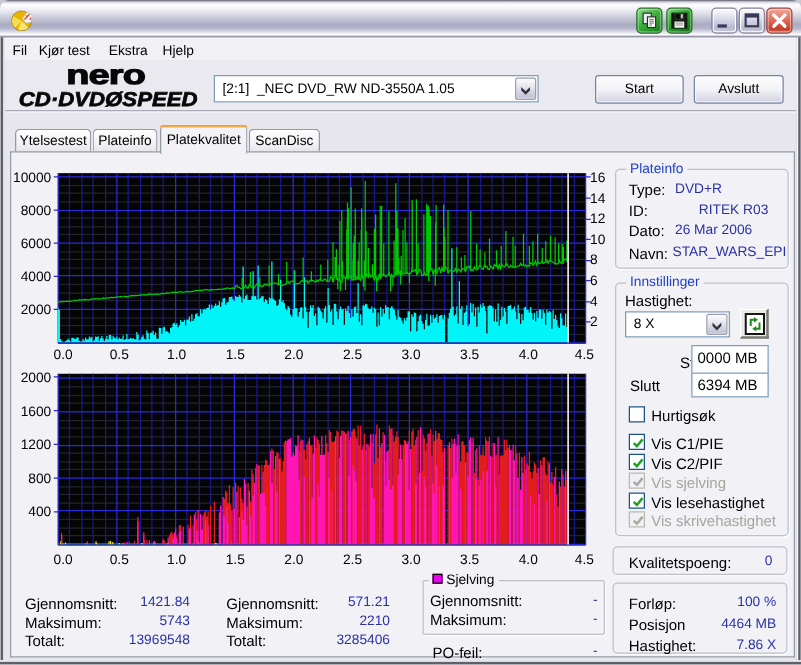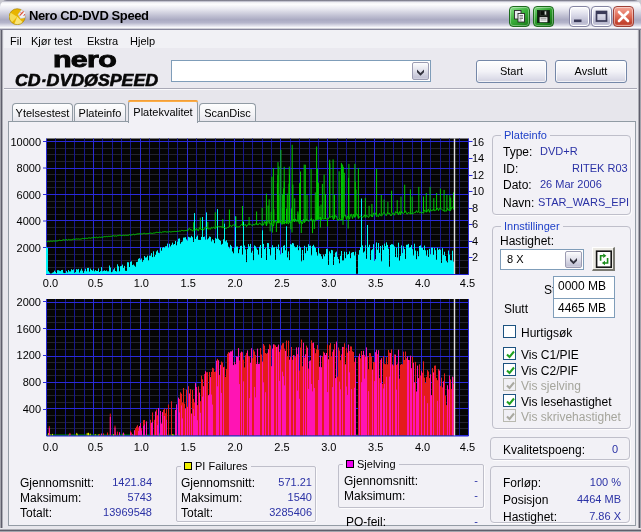--- a/index.html
+++ b/index.html
@@ -62,21 +62,20 @@
  <svg class="abs" id="titleicon" viewBox="0 0 17 17">
    <circle cx="8.2" cy="8.7" r="8" fill="#e8b400"></circle>
    <path d="M8.2 8.7 L1.2 4.5 A8 8 0 0 0 2.8 14.6 Z" fill="#f6dc56"></path>
    <path d="M8.2 8.7 L5.2 16.2 A8 8 0 0 0 14 14.6 Z" fill="#f9e47a"></path>
    <circle cx="8.2" cy="8.7" r="8" fill="none" stroke="#9a7a00" stroke-width="0.6"></circle>
    <path d="M9 6.5 L12.5 1.8 L16.8 4.2 L16 9.8 L11.5 10.5 Z" fill="#f0f1f4" stroke="#b8bcc4" stroke-width="0.5"></path>
    <path d="M10.6 7.6 L14.6 3.4" stroke="#e05838" stroke-width="1.2"></path>
    <path d="M14.8 7.8 L15.8 6.2" stroke="#d03028" stroke-width="1"></path>
    <path d="M11.8 4.4 L12.8 5.6" stroke="#d03028" stroke-width="0.9"></path>
  </svg>
- <div class="abs" id="titletext">Nero CD-DVD Speed</div>
  <div class="abs tbtn greenbtn" style="left:509px;">
   <svg width="19" height="19" viewBox="0 0 19 19">
    <rect x="4.5" y="3.5" width="6.5" height="8.5" fill="#e9e9ef" stroke="#2a2a2a" stroke-width="0.9"></rect>
    <rect x="8" y="6.5" width="6.5" height="8.5" fill="#fafafd" stroke="#2a2a2a" stroke-width="0.9"></rect>
    <path d="M9.5 8.5h3.5M9.5 10h3.5M9.5 11.5h3.5M9.5 13h2" stroke="#555" stroke-width="0.7"></path>
   </svg>
  </div>
  <div class="abs tbtn greenbtn" style="left:533px;background:linear-gradient(145deg,#7ed87e 0%,#2da02d 45%,#0f6a0f 100%);">
   <svg width="19" height="19" viewBox="0 0 19 19">
    <rect x="3.5" y="3.5" width="12" height="12" fill="#161a16" stroke="#06240a" stroke-width="0.8"></rect>
@@ -106,20 +105,21 @@
  <div class="abs" id="menubar">
   <span class="mi" style="left:6px;">Fil</span>
   <span class="mi" style="left:27px;">Kjør test</span>
   <span class="mi" style="left:83px;">Ekstra</span>
   <span class="mi" style="left:126px;">Hjelp</span>
  </div>
  <div class="abs" id="toolbar"></div>
  <div class="abs" id="neron">nero</div>
  <div class="abs" id="nerocd">CD·DVDØSPEED</div>
  <div class="abs combo" id="drvcombo">
+      <span class="ct">[2:1]&nbsp;&nbsp;_NEC DVD_RW ND-3550A 1.05</span>
    <div class="cbtn">
         <svg width="15" height="18" viewBox="0 0 15 18" style="display:block">
           <path d="M4 6.5 L7.5 10 L11 6.5 L11 9.3 L7.5 12.8 L4 9.3 Z" fill="#33333f"></path>
         </svg>
       </div>
  </div>
  <div class="abs xpbtn" id="startbtn">Start</div>
  <div class="abs xpbtn" id="quitbtn">Avslutt</div>
 
  <div class="tab" style="left:12px;width:61px;">Ytelsestest</div>
@@ -202,21 +202,21 @@
   </g>
  </g>
 </svg>
 
  <div class="grp" style="left:492px;top:135px;width:139px;height:80px;">
    <div class="gcap">Plateinfo</div>
  </div>
  <span class="lbl" style="left:503px;top:145px;">Type:</span>
     <span class="val" style="left:540px;top:145px;">DVD+R</span>
  <span class="lbl" style="left:503px;top:161.5px;">ID:</span>
-    <span class="val" style="left:572px;top:161.5px;text-align:center;">RITEK R03</span>
+    <span class="val" style="left:559px;top:161.5px;text-align:center;">RITEK R03</span>
  <span class="lbl" style="left:503px;top:178px;">Dato:</span>
     <span class="val" style="left:540px;top:178px;">26 Mar 2006</span>
  <span class="lbl" style="left:503px;top:196px;">Navn:</span>
  <div class="val" style="left:538px;top:196px;width:93px;overflow:hidden;">STAR_WARS_EPI</div>
 
  <div class="grp" style="left:492px;top:226px;width:139px;height:203px;">
    <div class="gcap">Innstillinger</div>
  </div>
  <span class="lbl" style="left:500px;top:234px;">Hastighet:</span>
  <div class="abs combo" style="left:500px;top:249px;width:84px;height:21px;padding-left:24px;">
@@ -232,21 +232,21 @@
      <rect x="2.6" y="2.2" width="14.6" height="16" fill="#fff" stroke="#161616" stroke-width="1.6"></rect>
      <path d="M6.6 11.8 V6.8 H9.4" fill="none" stroke="#1a8c1a" stroke-width="1.6"></path>
      <path d="M9.2 4.6 L12.4 6.8 L9.2 9 Z" fill="#1a8c1a"></path>
      <path d="M13.6 9 V14 H10.8" fill="none" stroke="#1a8c1a" stroke-width="1.6"></path>
      <path d="M11 11.8 L7.8 14 L11 16.2 Z" fill="#1a8c1a"></path>
    </svg>
  </div>
  <span class="lbl" style="left:504px;top:283px;margin-left:40px;">Start:</span>
  <div class="edit" style="left:553px;top:276px;width:62px;height:32px;padding:2px 0 0 4px;">0000 MB</div>
  <span class="lbl" style="left:504px;top:302px;">Slutt</span>
- <div class="edit" style="left:553px;top:298px;width:62px;height:20px;padding:2px 0 0 4px;">4465 MB</div>
+ <div class="edit" style="left:553px;top:298px;width:62px;height:20px;padding:2px 0 0 4px;">6394 MB</div>
  <div class="cb" style="left:503px;top:325px;"></div>
  <span class="lbl" style="left:521px;top:326px;">Hurtigsøk</span>
  <div class="cb" style="left:503px;top:347px;">
       <svg width="11" height="11" viewBox="0 0 11 11">
         <path d="M2 5.5 L4.5 8 L9 2.5" fill="none" stroke="#21a121" stroke-width="2"></path>
       </svg>
     </div>
  <span class="lbl" style="left:521px;top:348px;">Vis C1/PIE</span>
  <div class="cb" style="left:503px;top:362.5px;">
       <svg width="11" height="11" viewBox="0 0 11 11">
@@ -285,27 +285,24 @@
  <span class="lbl" style="left:503px;top:509.5px;">Hastighet:</span>
     <div class="valr" style="left:540px;top:509.5px;width:81px;">7.86 X</div>
 
  <span class="lbl" style="left:20px;top:476px;">Gjennomsnitt:</span>
     <div class="valr" style="left:90px;top:476px;width:62px;">1421.84</div>
  <span class="lbl" style="left:20px;top:490.5px;">Maksimum:</span>
     <div class="valr" style="left:90px;top:490.5px;width:62px;">5743</div>
  <span class="lbl" style="left:20px;top:505.5px;">Totalt:</span>
     <div class="valr" style="left:90px;top:505.5px;width:62px;">13969548</div>
 
- <div class="grp" style="left:176px;top:466px;width:140px;height:56px;border-radius:2px;">
-   <div class="gcapb" style="left:4px;"><span style="display:inline-block;width:8px;height:8px;background:#f0f000;border:1px solid #000;margin-right:3px;"></span>PI Failures</div>
- </div>
  <span class="lbl" style="left:181px;top:476px;">Gjennomsnitt:</span>
     <div class="valr" style="left:250px;top:476px;width:62px;">571.21</div>
  <span class="lbl" style="left:181px;top:490.5px;">Maksimum:</span>
-    <div class="valr" style="left:250px;top:490.5px;width:62px;">1540</div>
+    <div class="valr" style="left:250px;top:490.5px;width:62px;">2210</div>
  <span class="lbl" style="left:181px;top:505.5px;">Totalt:</span>
     <div class="valr" style="left:250px;top:505.5px;width:62px;">3285406</div>
 
  <div class="grp" style="left:338px;top:464px;width:146px;height:44px;border-radius:2px;">
    <div class="gcapb" style="left:4px;"><span style="display:inline-block;width:8px;height:8px;background:#f000f0;border:1px solid #000;margin-right:3px;"></span>Sjelving</div>
  </div>
  <span class="lbl" style="left:344px;top:474px;">Gjennomsnitt:</span>
     <div class="valr" style="left:416px;top:474px;width:62px;">-</div>
  <span class="lbl" style="left:344px;top:489px;">Maksimum:</span>
     <div class="valr" style="left:416px;top:489px;width:62px;">-</div>

